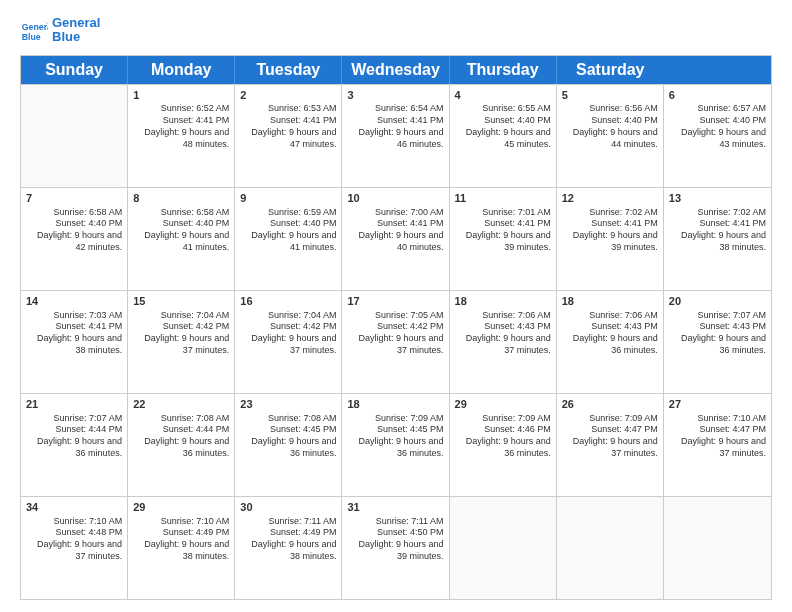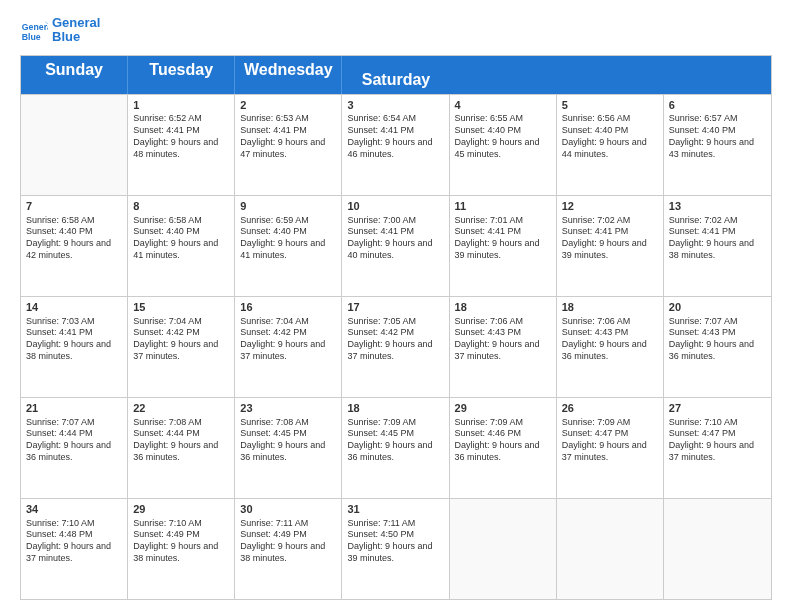--- a/index.html
+++ b/index.html
@@ -57,21 +57,21 @@
       background: #2176d2;
     }
     .cal-header-cell {
       color: #fff;
       font-size: 16px;
       font-weight: bold;
       text-align: center;
       padding: 5px 2px;
       border-right: 1px solid #4a94e0;
     }
-    .cal-header-cell:last-child { border-right: none; margin-top: 10px; }
+    .cal-header-cell:last-child { border-right: none; }
     .cal-body {
       flex: 1;
       display: flex;
       flex-direction: column;
     }
     .cal-week {
       flex: 1;
       display: grid;
       grid-template-columns: repeat(7, 1fr);
       border-top: 1px solid #ccc;
@@ -89,20 +89,21 @@
     .cal-cell.empty { background: #f9f9f9; }
     .day-num {
       font-size: 11px;
       font-weight: bold;
       margin-bottom: 1px;
     }
     .day-info {
       font-size: 9px;
       color: #333;
       line-height: 1.3;
+      text-align: right;
     }
   </style>
 </head>
 <body>
 
 <div class="page">
   <div class="header">
     <div class="logo">
       <svg class="logo-icon" viewBox="0 0 32 32">
         <text x="2" y="16" font-size="10" fill="#2176d2" font-family="Arial" font-weight="bold">General</text>
@@ -117,22 +118,24 @@
     </div>
     <div class="title-block">
       <div class="main-title"></div>
       <div class="subtitle"></div>
     </div>
   </div>
 
   <div class="calendar">
     <div class="cal-header-row" id="cal-header">
         <div class="cal-header-cell">Sunday</div>
+        <div class="cal-header-cell">Monday</div>
         <div class="cal-header-cell">Tuesday</div>
         <div class="cal-header-cell">Wednesday</div>
+        <div class="cal-header-cell">Thursday</div>
         <div class="cal-header-cell">Saturday</div>
       </div>
     <div class="cal-body" id="cal-body">
         <div class="cal-week">
           <div class="cal-cell empty"></div>
           <div class="cal-cell">
             <div class="day-num">1</div>
             <div class="day-info">Sunrise: 6:52 AM<br>Sunset: 4:41 PM<br>Daylight: 9 hours and 48 minutes.</div>
           </div>
           <div class="cal-cell">

